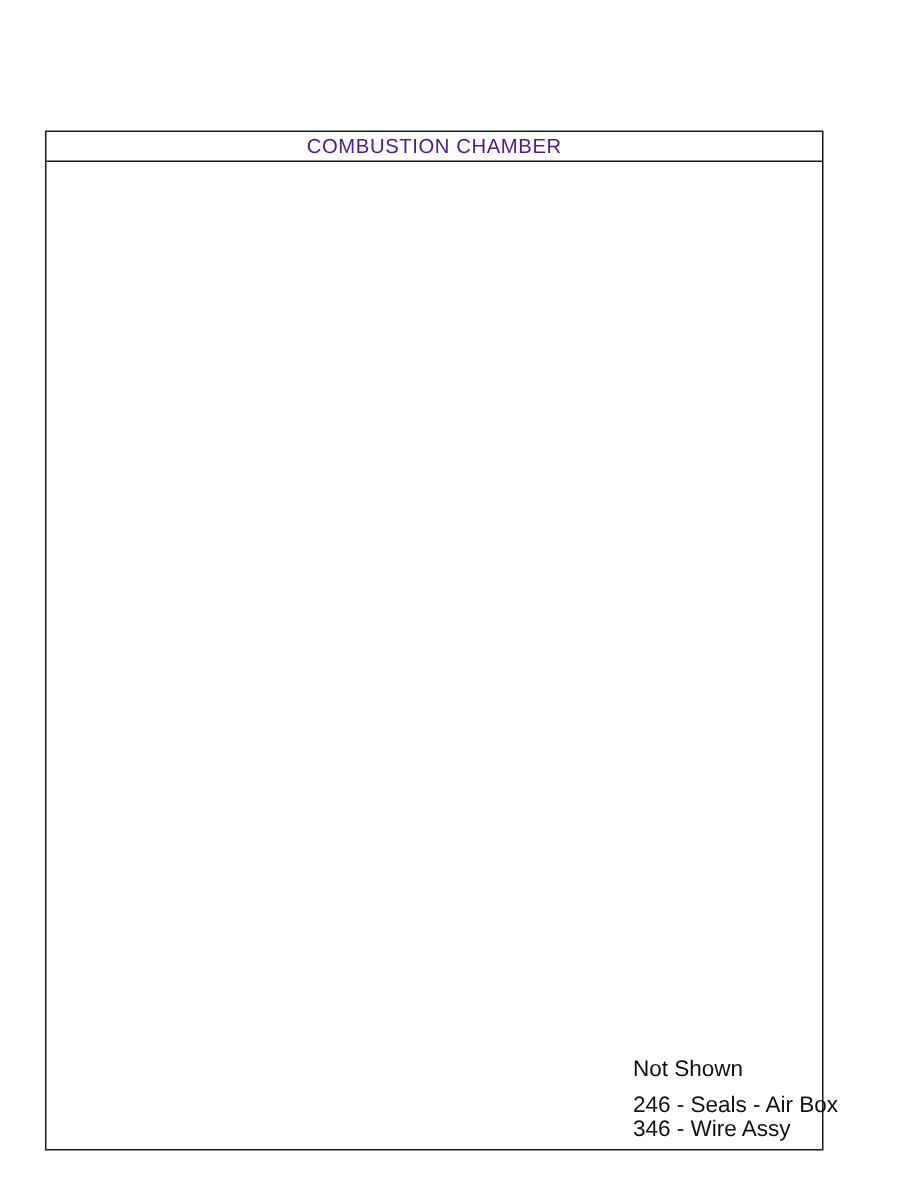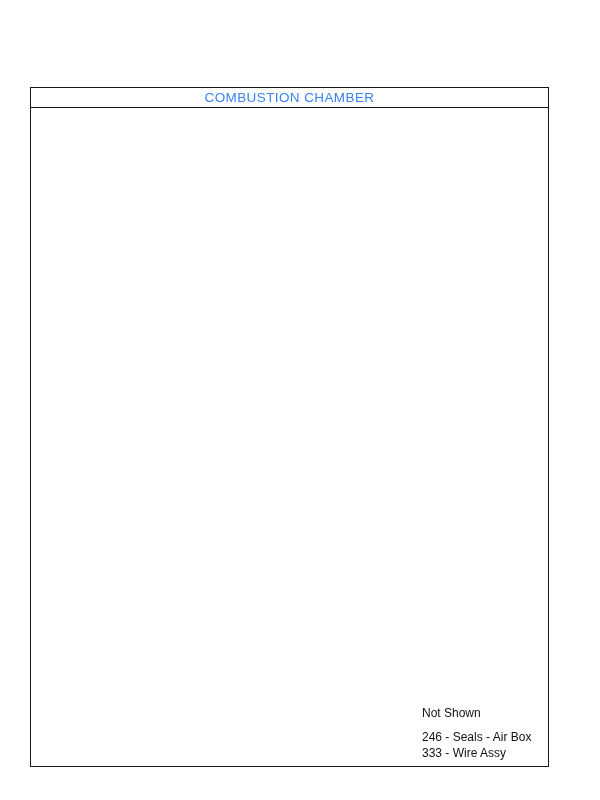--- a/index.html
+++ b/index.html
@@ -2,35 +2,35 @@
 <html><head>
 <meta charset="utf-8">
 <style>
   html,body{margin:0;padding:0;background:#fff;}
   .page{position:relative;width:600px;height:800px;background:#fff;overflow:hidden;
         font-family:"Liberation Sans",sans-serif;color:#111;}
   .frame{position:absolute;left:30px;top:87px;width:517px;height:678px;
          border:1.6px solid #1a1a1a;background:#fff;}
   .titlebar{position:absolute;left:0;top:0;width:100%;height:19px;
             border-bottom:1.6px solid #1a1a1a;display:flex;align-items:center;justify-content:center;}
-  .titlebar span{font-size:13.5px;letter-spacing:.4px;color:#3b82f6;}
+  .titlebar span{font-size:13.5px;letter-spacing:.4px;color:#4c1d95;}
   .fins-tex{position:absolute;left:177px;top:302px;width:61px;height:126px;
             background:repeating-linear-gradient(90deg, rgba(45,45,45,.55) 0px, rgba(45,45,45,.55) .8px, transparent .8px, transparent 3px);
             clip-path:polygon(0% 0%,100% 27%,100% 100%,0% 73%);}
   svg.art{position:absolute;left:0;top:0;}
   svg .ln{stroke:#1d1d1d;stroke-width:1;fill:none;stroke-linejoin:round;stroke-linecap:round;}
   svg .wh{stroke:#1d1d1d;stroke-width:1;fill:#fff;stroke-linejoin:round;}
   svg .thin{stroke:#1d1d1d;stroke-width:.7;fill:none;}
   svg .dk{fill:#242424;stroke:#111;stroke-width:.6;}
   svg .dash{stroke:#1d1d1d;stroke-width:.8;fill:none;stroke-dasharray:7 3 1.5 3;}
   svg .dot{stroke:#1d1d1d;stroke-width:.9;fill:none;stroke-dasharray:1.5 2.5;}
   svg .leader{stroke:#1d1d1d;stroke-width:.9;}
   svg .part-label{font:700 11px "Liberation Sans",sans-serif;fill:#111;
                   text-anchor:middle;stroke:#fff;stroke-width:3px;paint-order:stroke;}
-  .notes{position:absolute;left:422px;top:705px;font-size:12px;line-height:16px;color:#111;}
+  .notes{position:absolute;left:422px;top:705px;font-size:15px;line-height:16px;color:#111;}
   .notes .hd{margin-bottom:8px;}
 </style>
 </head>
 <body>
 
 <div class="page">
 
   <div class="fins-tex"></div>
 
   <svg class="art" width="600" height="800" viewBox="0 0 600 800">
@@ -472,16 +472,16 @@
 
   <div class="frame">
     <div class="titlebar">
       <span>COMBUSTION CHAMBER</span>
     </div>
   </div>
 
   <div class="notes">
     <div class="hd">Not Shown</div>
     <div>246 - Seals - Air Box</div>
-    <div>333 - Wire Assy</div>
+    <div>346 - Wire Assy</div>
   </div>
 
 </div>
 
 </body></html>

